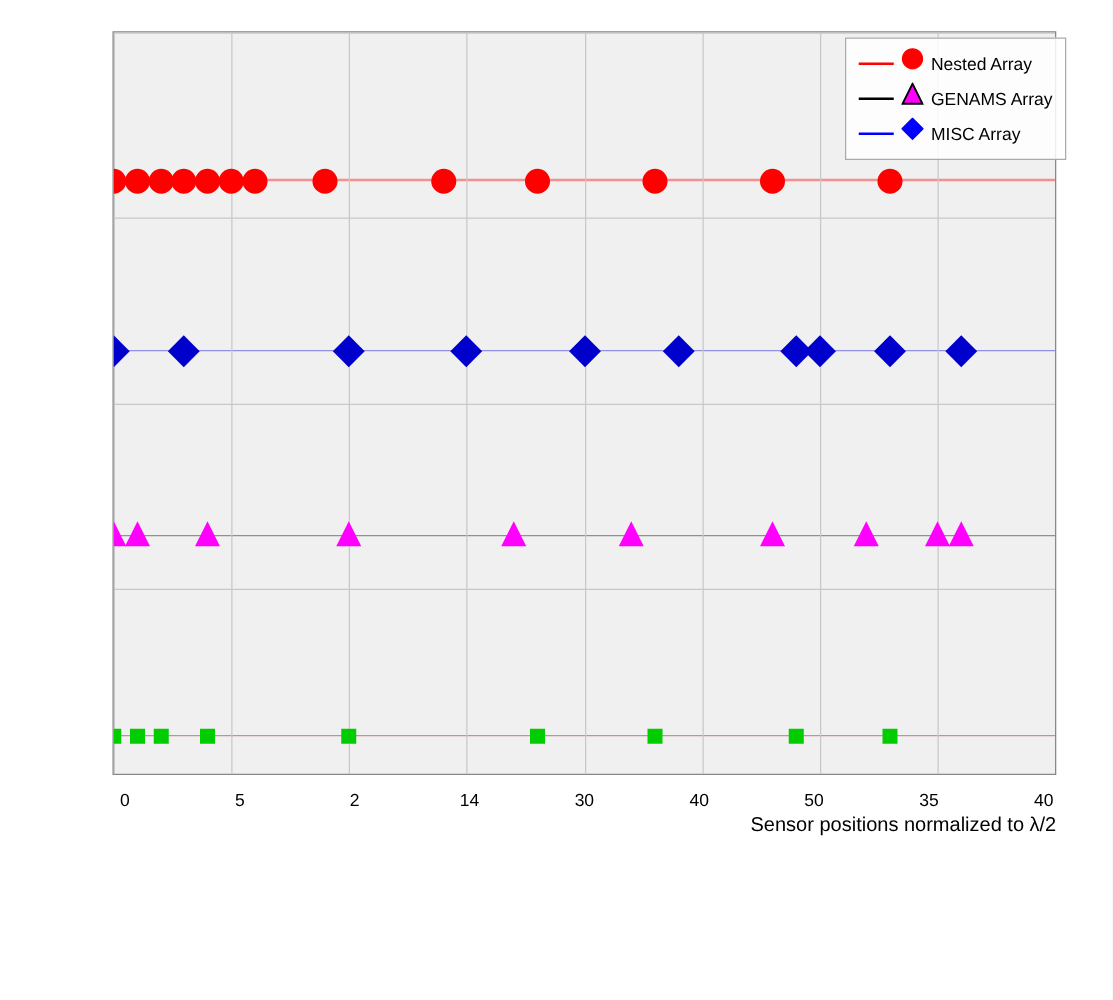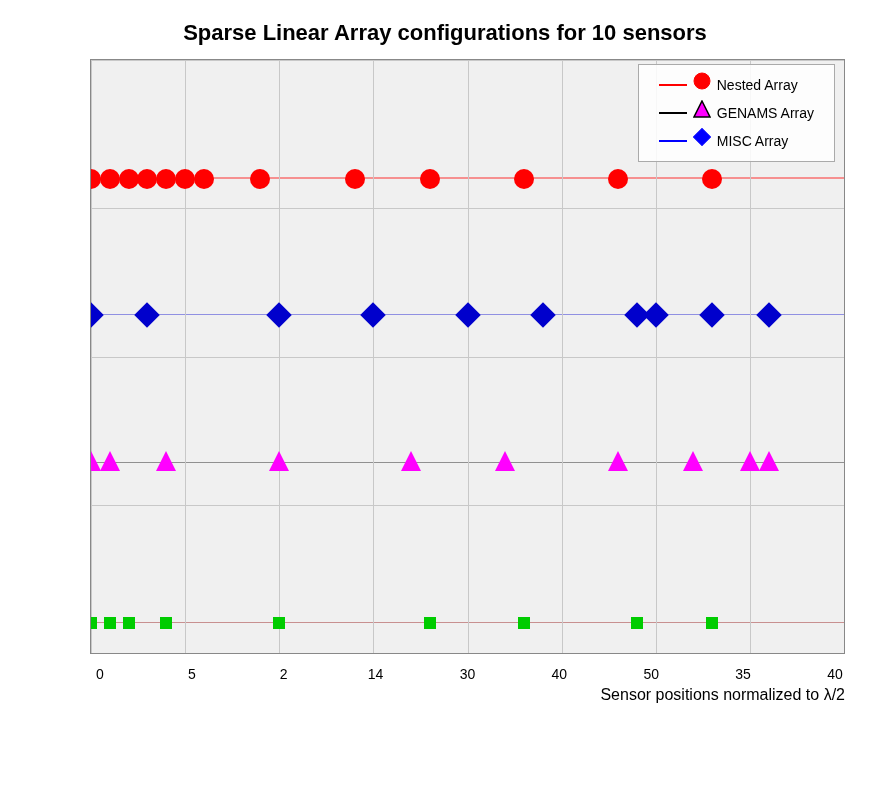--- a/index.html
+++ b/index.html
@@ -84,44 +84,43 @@
       display: flex;
       flex-direction: column;
       justify-content: space-between;
       align-items: flex-end;
     }
 
     
     .legend {
       position: absolute;
       top: 10px;
-      right: 20px;
+      right: 2px;
       background: rgba(255,255,255,0.85);
       border: 1px solid #aaa;
-      padding: 6px 20px;
+      padding: 6px 10px;
       font-size: 14px;
       line-height: 2;
     }
     .legend-item {
       display: flex;
       align-items: center;
       gap: 6px;
       white-space: nowrap;
     }
     .legend-line {
       width: 28px;
       height: 2px;
       display: inline-block;
     }
   </style>
 </head>
 <body>
 
 <div class="chart-container">
-  <div class="chart-title">Sparse Linear Array configurations for 10 sensors</div>
 
   <div class="chart-area">
 
     <div class="y-axis-labels">
       
     </div>
 
     <div class="plot-region" id="plot-region">
         <div style="position: absolute; left: 0px; right: 0px; bottom: 5%; height: 1.5px; background: rgb(139, 0, 0); opacity: 0.4;"></div>
         <div style="position: absolute; left: 0px; right: 0px; bottom: 32%; height: 1.5px; background: rgb(0, 0, 0); opacity: 0.4;"></div>

